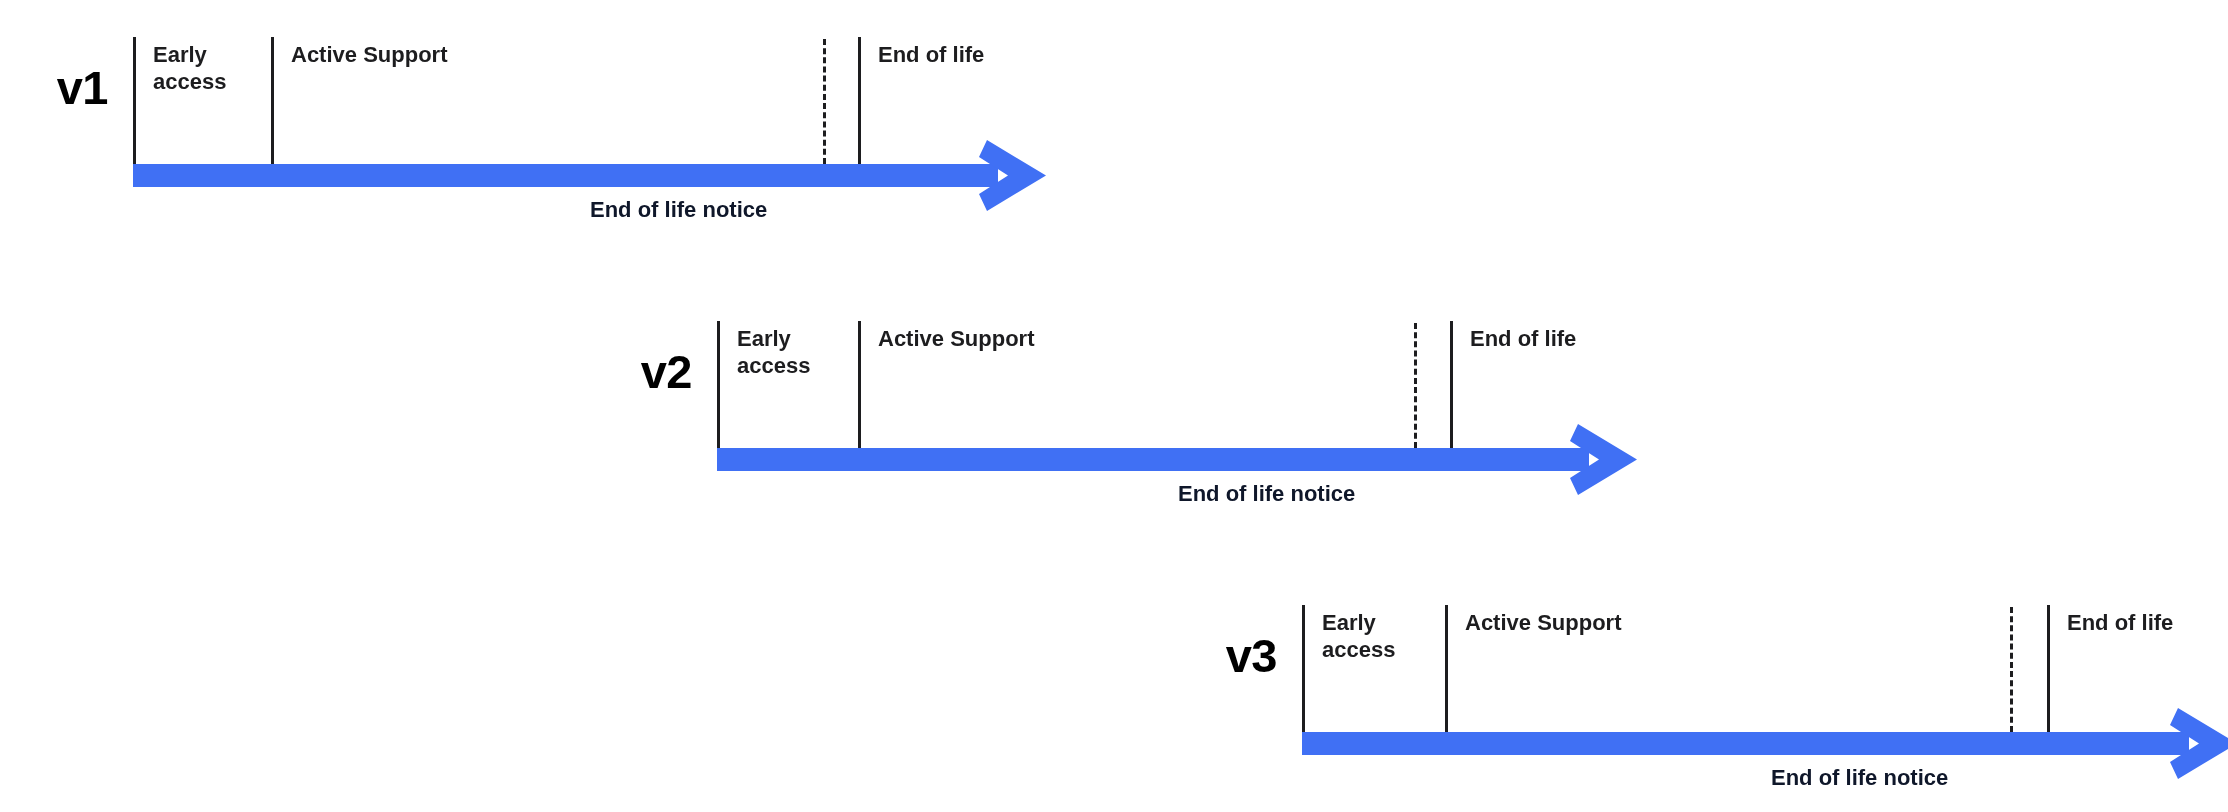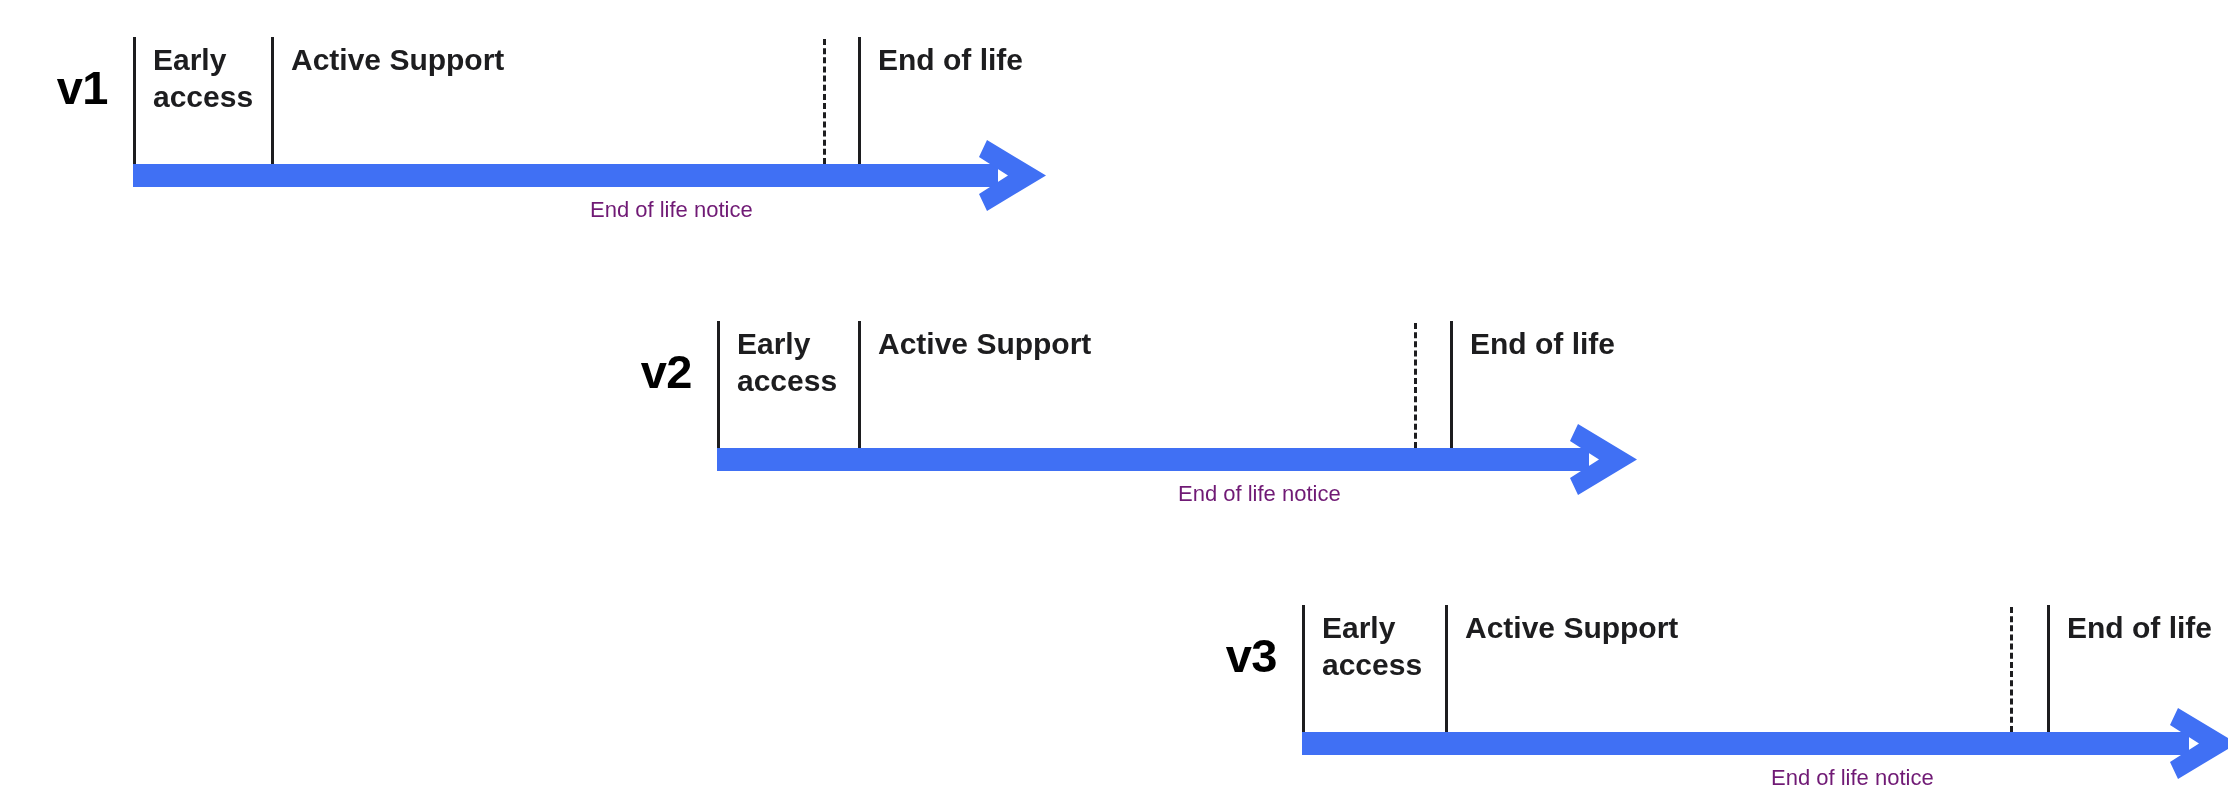--- a/index.html
+++ b/index.html
@@ -79,35 +79,35 @@
     position: absolute;
     top: 119px;
     width: 90px;
     height: 90px;
     overflow: visible;
   }
 
   
   .segment-label {
     position: absolute;
-    font-size: 30px;
+    font-size: 22px;
     font-weight: 700;
     color: #1d1d1f;
     line-height: 1.22;
     top: 30px;
     white-space: pre-line;
   }
 
   
   .notice-label {
     position: absolute;
     top: 185px;
     font-size: 22px;
-    font-weight: 400;
-    color: #701a75;
+    font-weight: 700;
+    color: #0f172a;
     white-space: nowrap;
   }
 </style>
 </head>
 <body>
 
 <div id="diagram">
 
   <div class="lifecycle-row" style="left:16px; top:12px;">
 

